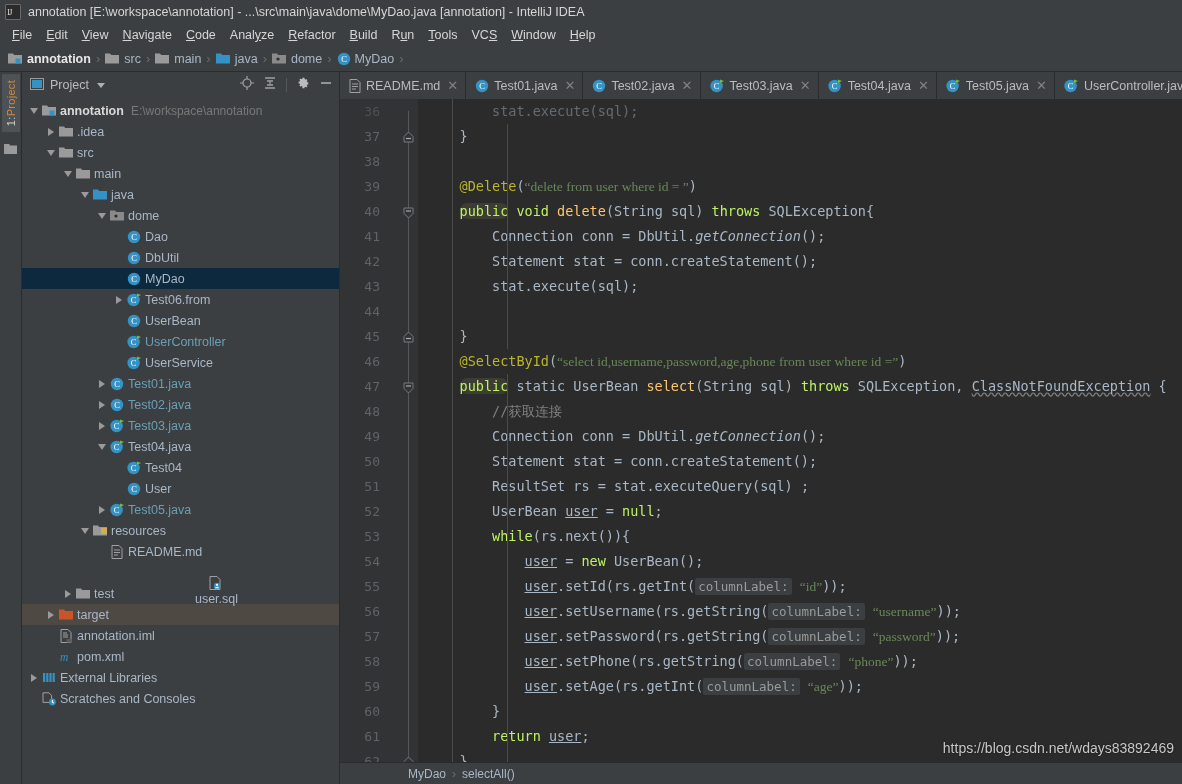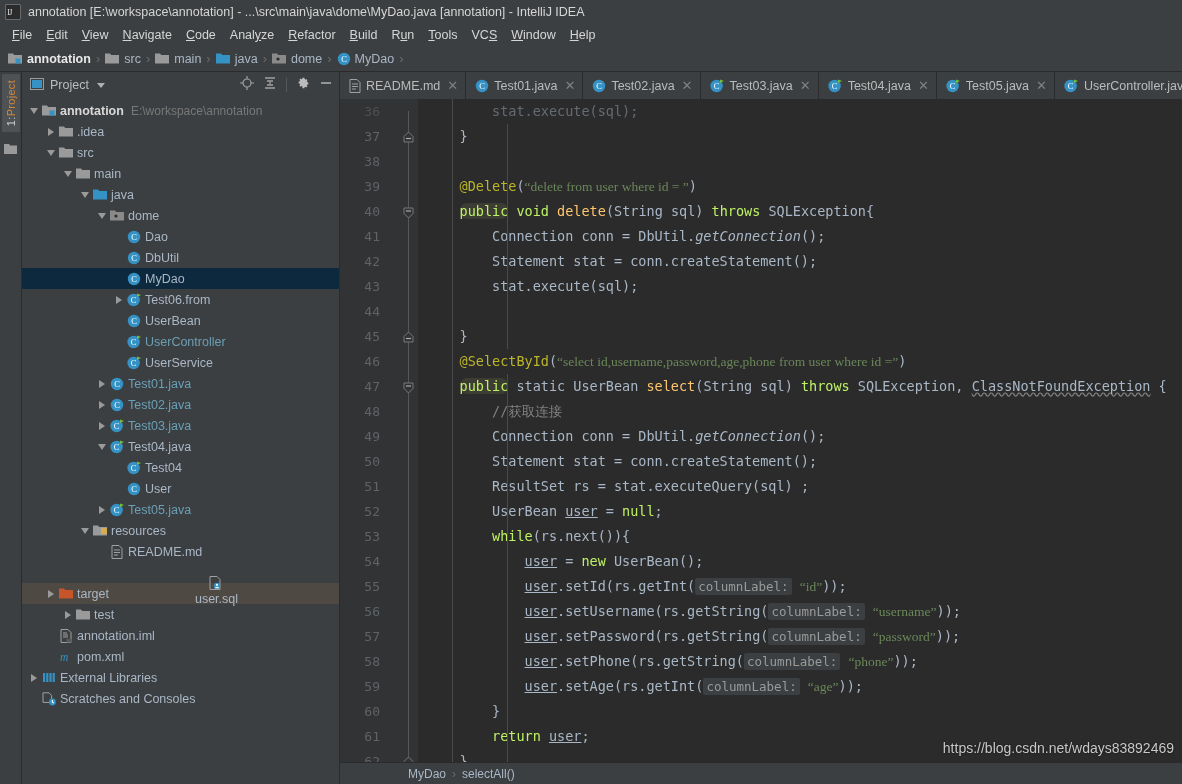--- a/index.html
+++ b/index.html
@@ -556,41 +556,41 @@
             <span class="tic" style="display: inline-flex;">
               <svg width="13" height="14" viewBox="0 0 13 14">
                 <path d="M1 0.5h7l3 3v10H1z" fill="none" stroke="#a0a0a0"></path>
                 <circle cx="8" cy="10" r="3.2" fill="#3592c4"></circle>
                 <circle cx="8" cy="8.8" r="1.1" fill="#ffffff"></circle>
                 <path d="M5.6 12.3a2.6 2.6 0 0 1 4.8 0z" fill="#ffffff"></path>
               </svg>
             </span>
             <span class="tlabel">user.sql</span>
           </div>
+          <div class="trow" style="padding-left: 40px;">
+            <span class="arrow">
+              <i class="arr-r"></i>
+            </span>
+            <span class="tic" style="display: inline-flex;">
+              <svg width="15" height="13" viewBox="0 0 15 13">
+                <path d="M0 1.5h5l1.2 1.6H14v8.4H0z" fill="#9a9a9a"></path>
+              </svg>
+            </span>
+            <span class="tlabel">test</span>
+          </div>
           <div class="trow sel2" style="padding-left: 23px;">
             <span class="arrow">
               <i class="arr-r"></i>
             </span>
             <span class="tic" style="display: inline-flex;">
               <svg width="15" height="13" viewBox="0 0 15 13">
                 <path d="M0 1.5h5l1.2 1.6H14v8.4H0z" fill="#c8552a"></path>
               </svg>
             </span>
             <span class="tlabel">target</span>
-          </div>
-          <div class="trow" style="padding-left: 40px;">
-            <span class="arrow">
-              <i class="arr-r"></i>
-            </span>
-            <span class="tic" style="display: inline-flex;">
-              <svg width="15" height="13" viewBox="0 0 15 13">
-                <path d="M0 1.5h5l1.2 1.6H14v8.4H0z" fill="#9a9a9a"></path>
-              </svg>
-            </span>
-            <span class="tlabel">test</span>
           </div>
           <div class="trow" style="padding-left: 23px;">
             <span class="arrow"></span>
             <span class="tic" style="display: inline-flex;">
               <svg width="13" height="14" viewBox="0 0 13 14">
                 <path d="M1 0.5h7l3 3v10H1z" fill="none" stroke="#a0a0a0"></path>
                 <path d="M3 4h4M3 6h5M3 8h5" stroke="#a0a0a0" stroke-width="1"></path>
                 <rect x="6.5" y="10" width="5" height="3.5" fill="#5a5a5a"></rect>
               </svg>
             </span>

